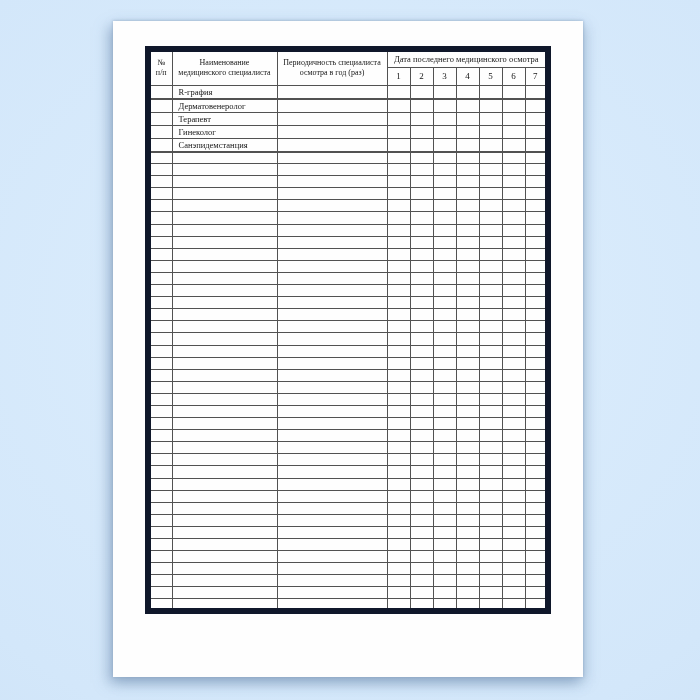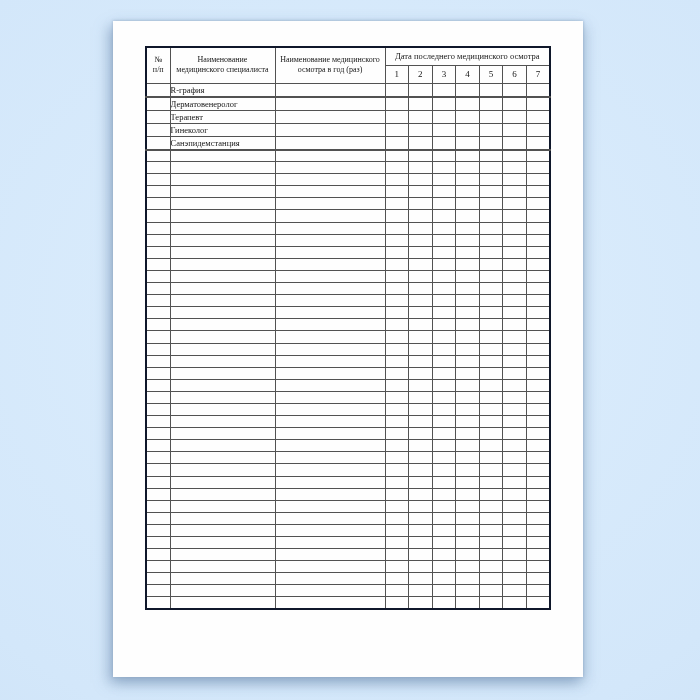--- a/index.html
+++ b/index.html
@@ -23,21 +23,21 @@
     box-shadow: 0 0 3px rgba(145,168,196,0.9),
                 -5px 6px 12px rgba(110,140,175,0.50),
                 3px 5px 12px rgba(110,140,175,0.35);
   }
   table.doc-table {
     position: absolute;
     left: 32px; top: 25px;
     width: 406px;
     border-collapse: collapse;
     table-layout: fixed;
-    border: 2px solid #0f172a;
+    border: 6px solid #0f172a;
   }
   table.doc-table th, table.doc-table td {
     border: 1px solid var(--border, #525252);
     color: #161616;
   }
   col.c-num { width: 24px; }
   col.c-spec { width: 105px; }
   col.c-period { width: 110px; }
   thead tr { height: 18px; }
   thead th {
@@ -54,20 +54,21 @@
     height: 12.1px;
     font-size: 8.5px;
     line-height: 12px;
     padding: 0;
     vertical-align: middle;
     overflow: hidden;
     white-space: nowrap;
   }
   tbody td.cell-specialist {
     text-align: left;
+    padding-left: 6px;
   }
   tbody tr.thick-bottom td { border-bottom-width: 2px; }
 </style>
 </head>
 <body>
 
 <div class="paper">
   <table class="doc-table">
     <colgroup>
       <col class="c-num">
@@ -78,21 +79,21 @@
         <col>
         <col>
         <col>
         <col>
         <col>
     </colgroup>
     <thead>
       <tr>
         <th rowspan="2">№ п/п</th>
         <th rowspan="2">Наименование медицинского специалиста</th>
-        <th rowspan="2">Наименование медицинского осмотра в год (раз)</th>
+        <th rowspan="2">Периодичность специалиста осмотра в год (раз)</th>
         <th colspan="7" class="group-header">Дата последнего медицинского осмотра</th>
       </tr>
       <tr>
 
       <th class="date-col-header">1</th>
           <th class="date-col-header">2</th>
           <th class="date-col-header">3</th>
           <th class="date-col-header">4</th>
           <th class="date-col-header">5</th>
           <th class="date-col-header">6</th>

